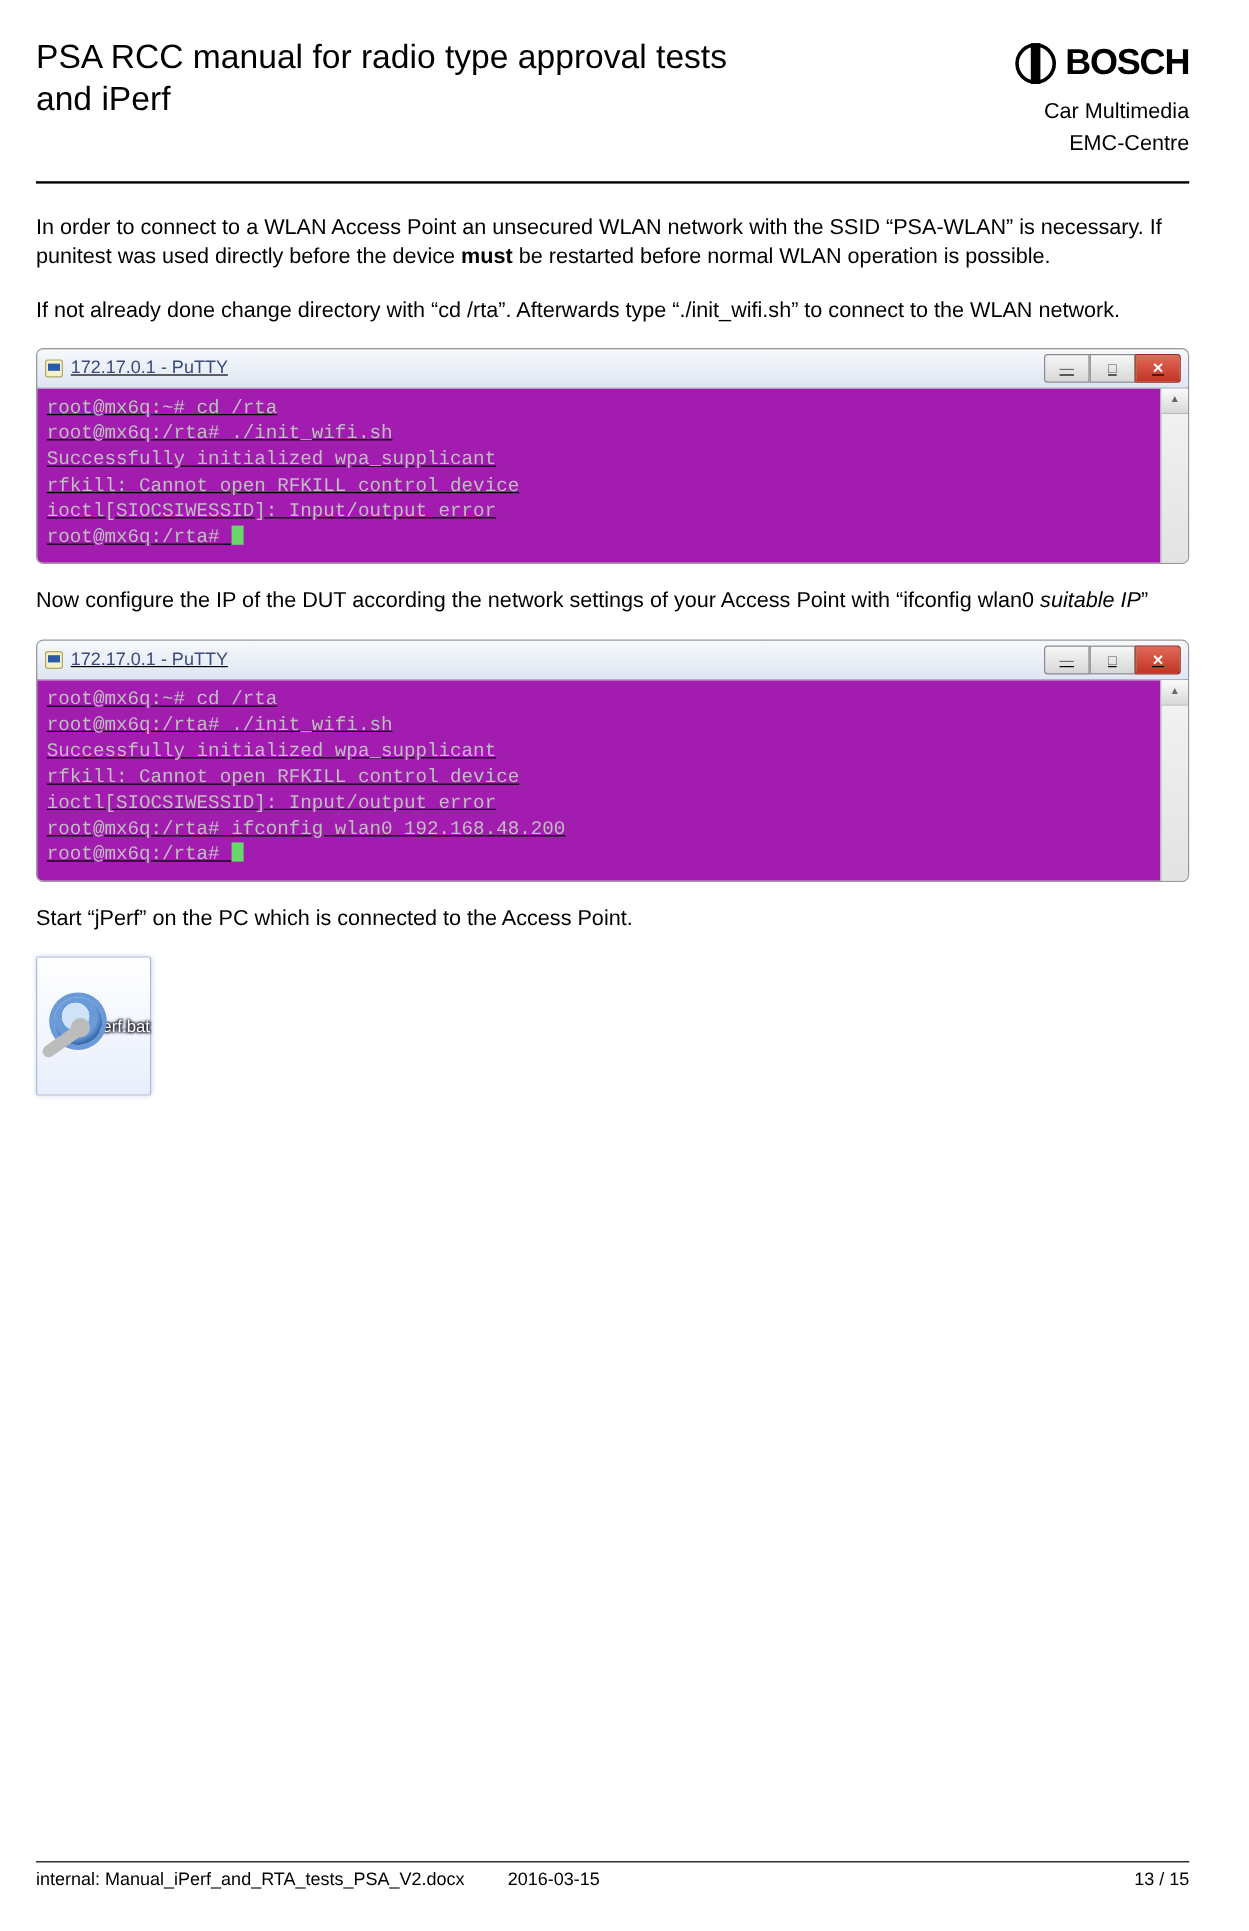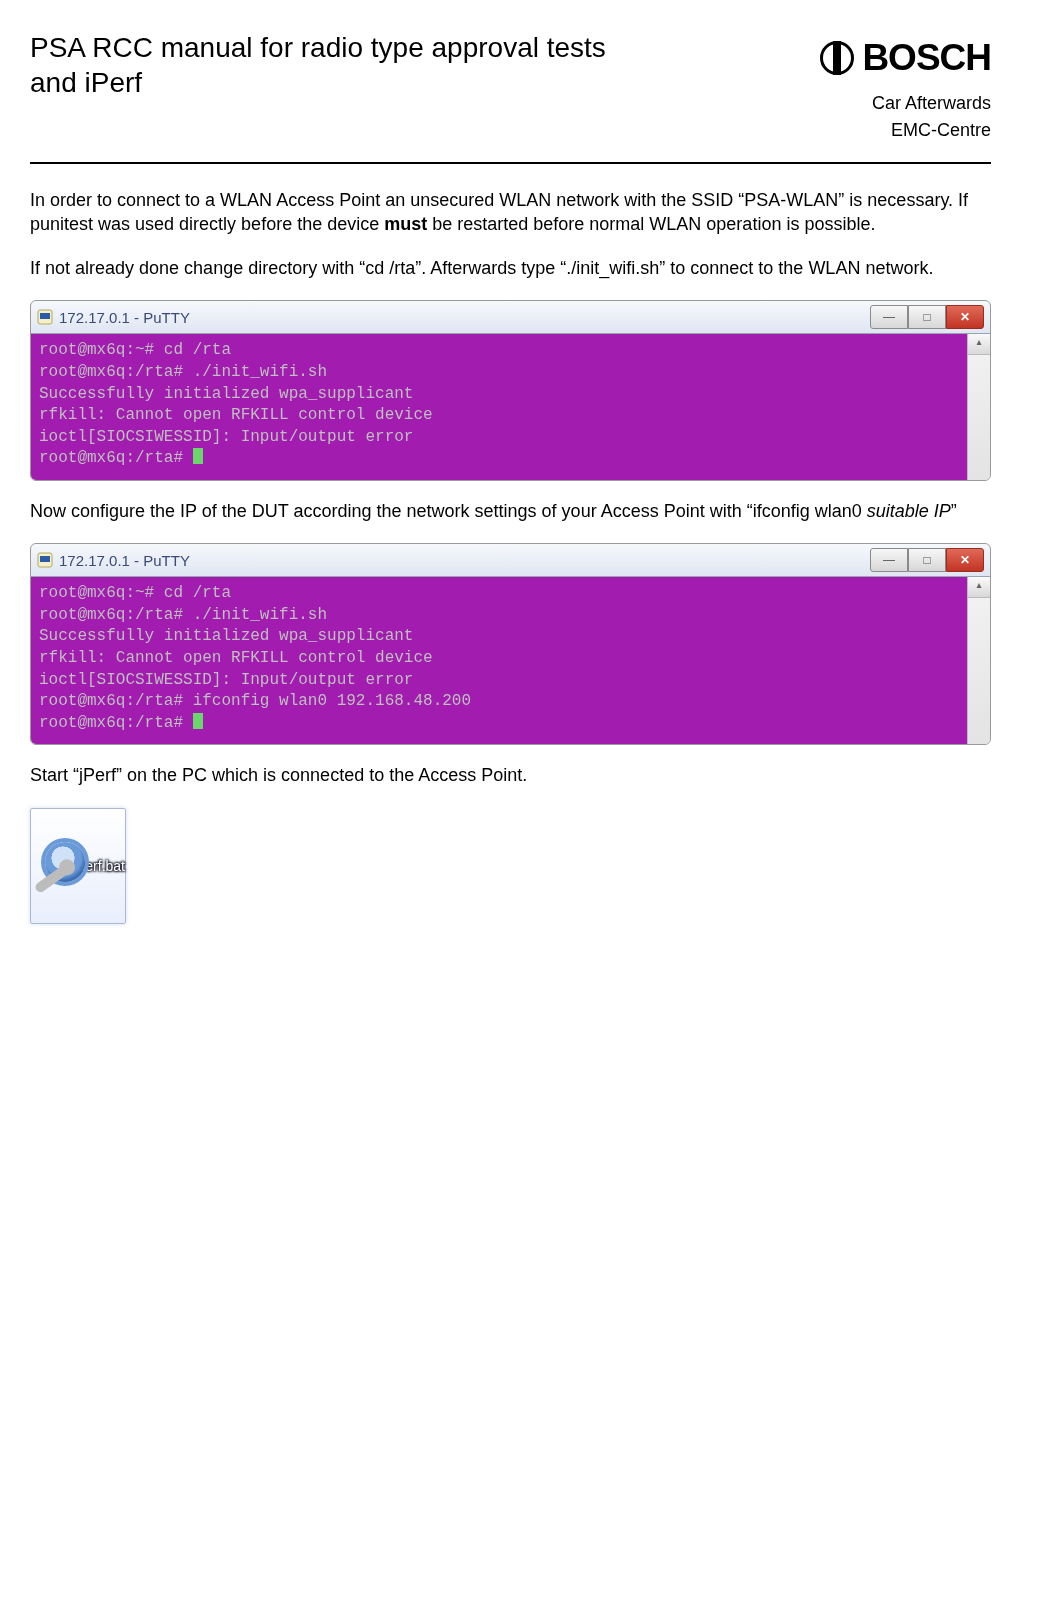--- a/index.html
+++ b/index.html
@@ -48,21 +48,21 @@
     box-sizing: border-box;
   }
   .bosch-logo-symbol::before {
     content: "";
     position: absolute;
     left: 10px; top: -3px;
     width: 8px; height: 34px;
     background: #000;
   }
   .bosch-logo-text {
-    font-size: 37px;
+    font-size: 30px;
     font-weight: 800;
     letter-spacing: -1px;
     color: #000;
   }
   .hr {
     border: none;
     border-top: 2px solid #000;
     margin: 18px 0 24px 0;
   }
   .section-title {
@@ -79,20 +79,21 @@
   .italic { font-style: italic; }
 
   
   .win {
     border: 1px solid #9a9a9a;
     border-radius: 6px;
     margin: 6px 0 18px 0;
     box-shadow: 0 0 0 1px #777 inset;
     overflow: hidden;
     background: #eaeef6;
+    text-decoration: underline;
   }
   .titlebar {
     display: flex;
     align-items: center;
     background: linear-gradient(#f6f8fb, #dfe6f2);
     border-bottom: 1px solid #9aa2b3;
     padding: 4px 6px;
     gap: 6px;
   }
   .titlebar .pt-icon {
@@ -216,21 +217,21 @@
 
 <div class="page">
 
   <div class="header">
     <div class="header-left">PSA RCC manual for radio type approval tests and iPerf</div>
     <div class="header-right">
       <div class="bosch-logo">
         <span class="bosch-logo-symbol"></span>
         <span class="bosch-logo-text">BOSCH</span>
       </div>
-      <div>Car Afterwards</div>
+      <div>Car Multimedia</div>
       <div>EMC-Centre</div>
     </div>
   </div>
 
   <hr class="hr">
 
 
   <p class="para">
     <span>In order to connect to a WLAN Access Point an unsecured WLAN network with the SSID “PSA-WLAN” is necessary. If punitest was used directly before the device </span><span class="bold">must</span><span> be restarted before normal WLAN operation is possible.</span>
   </p>
@@ -297,14 +298,24 @@
   <p class="para">Start “jPerf” on the PC which is connected to the Access Point.</p>
 
   <div class="desktop-icon">
     <div class="desktop-icon-graphic">
       <div class="gear"></div>
       <div class="wrench"></div>
     </div>
     <div class="desktop-icon-label">jperf.bat</div>
   </div>
 
+  <div class="footer">
+    <hr class="footer-line">
+    <div class="footer-row">
+      <div class="footer-left">
+        <span>internal: Manual_iPerf_and_RTA_tests_PSA_V2.docx</span>
+        <span>2016-03-15</span>
+      </div>
+      <span>13 / 15</span>
+    </div>
+  </div>
 
 </div>
 
 </body></html>

